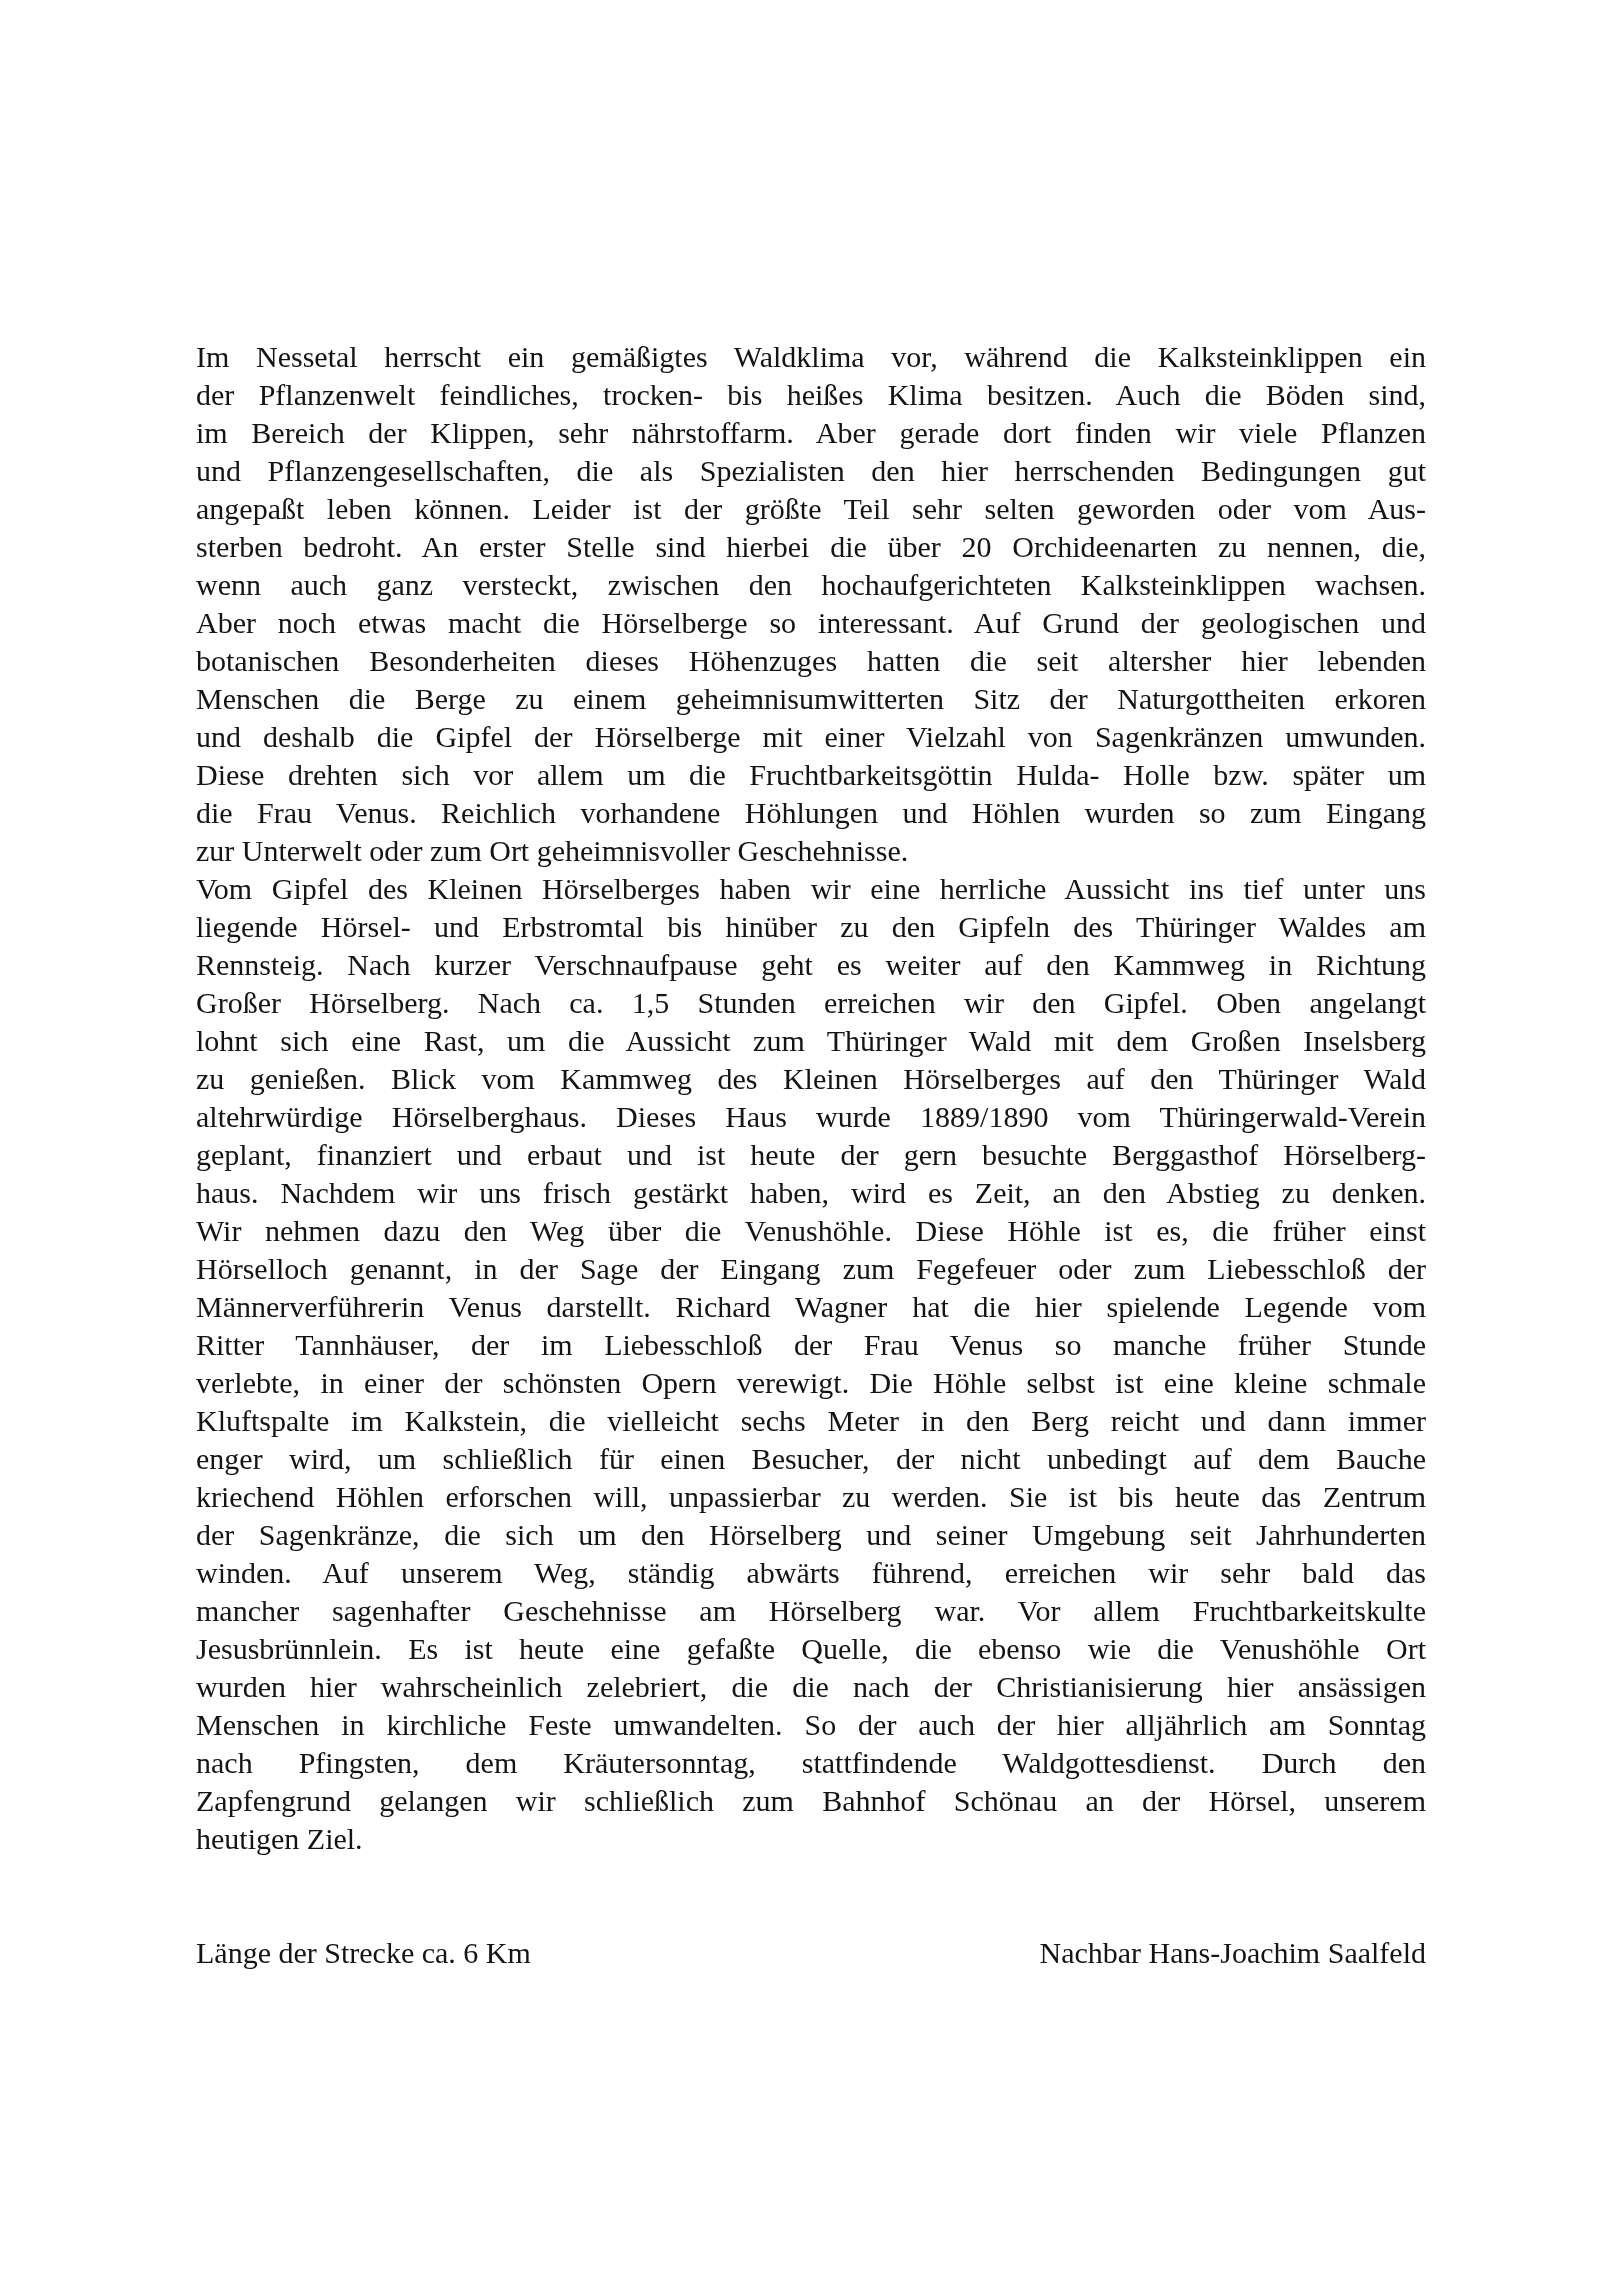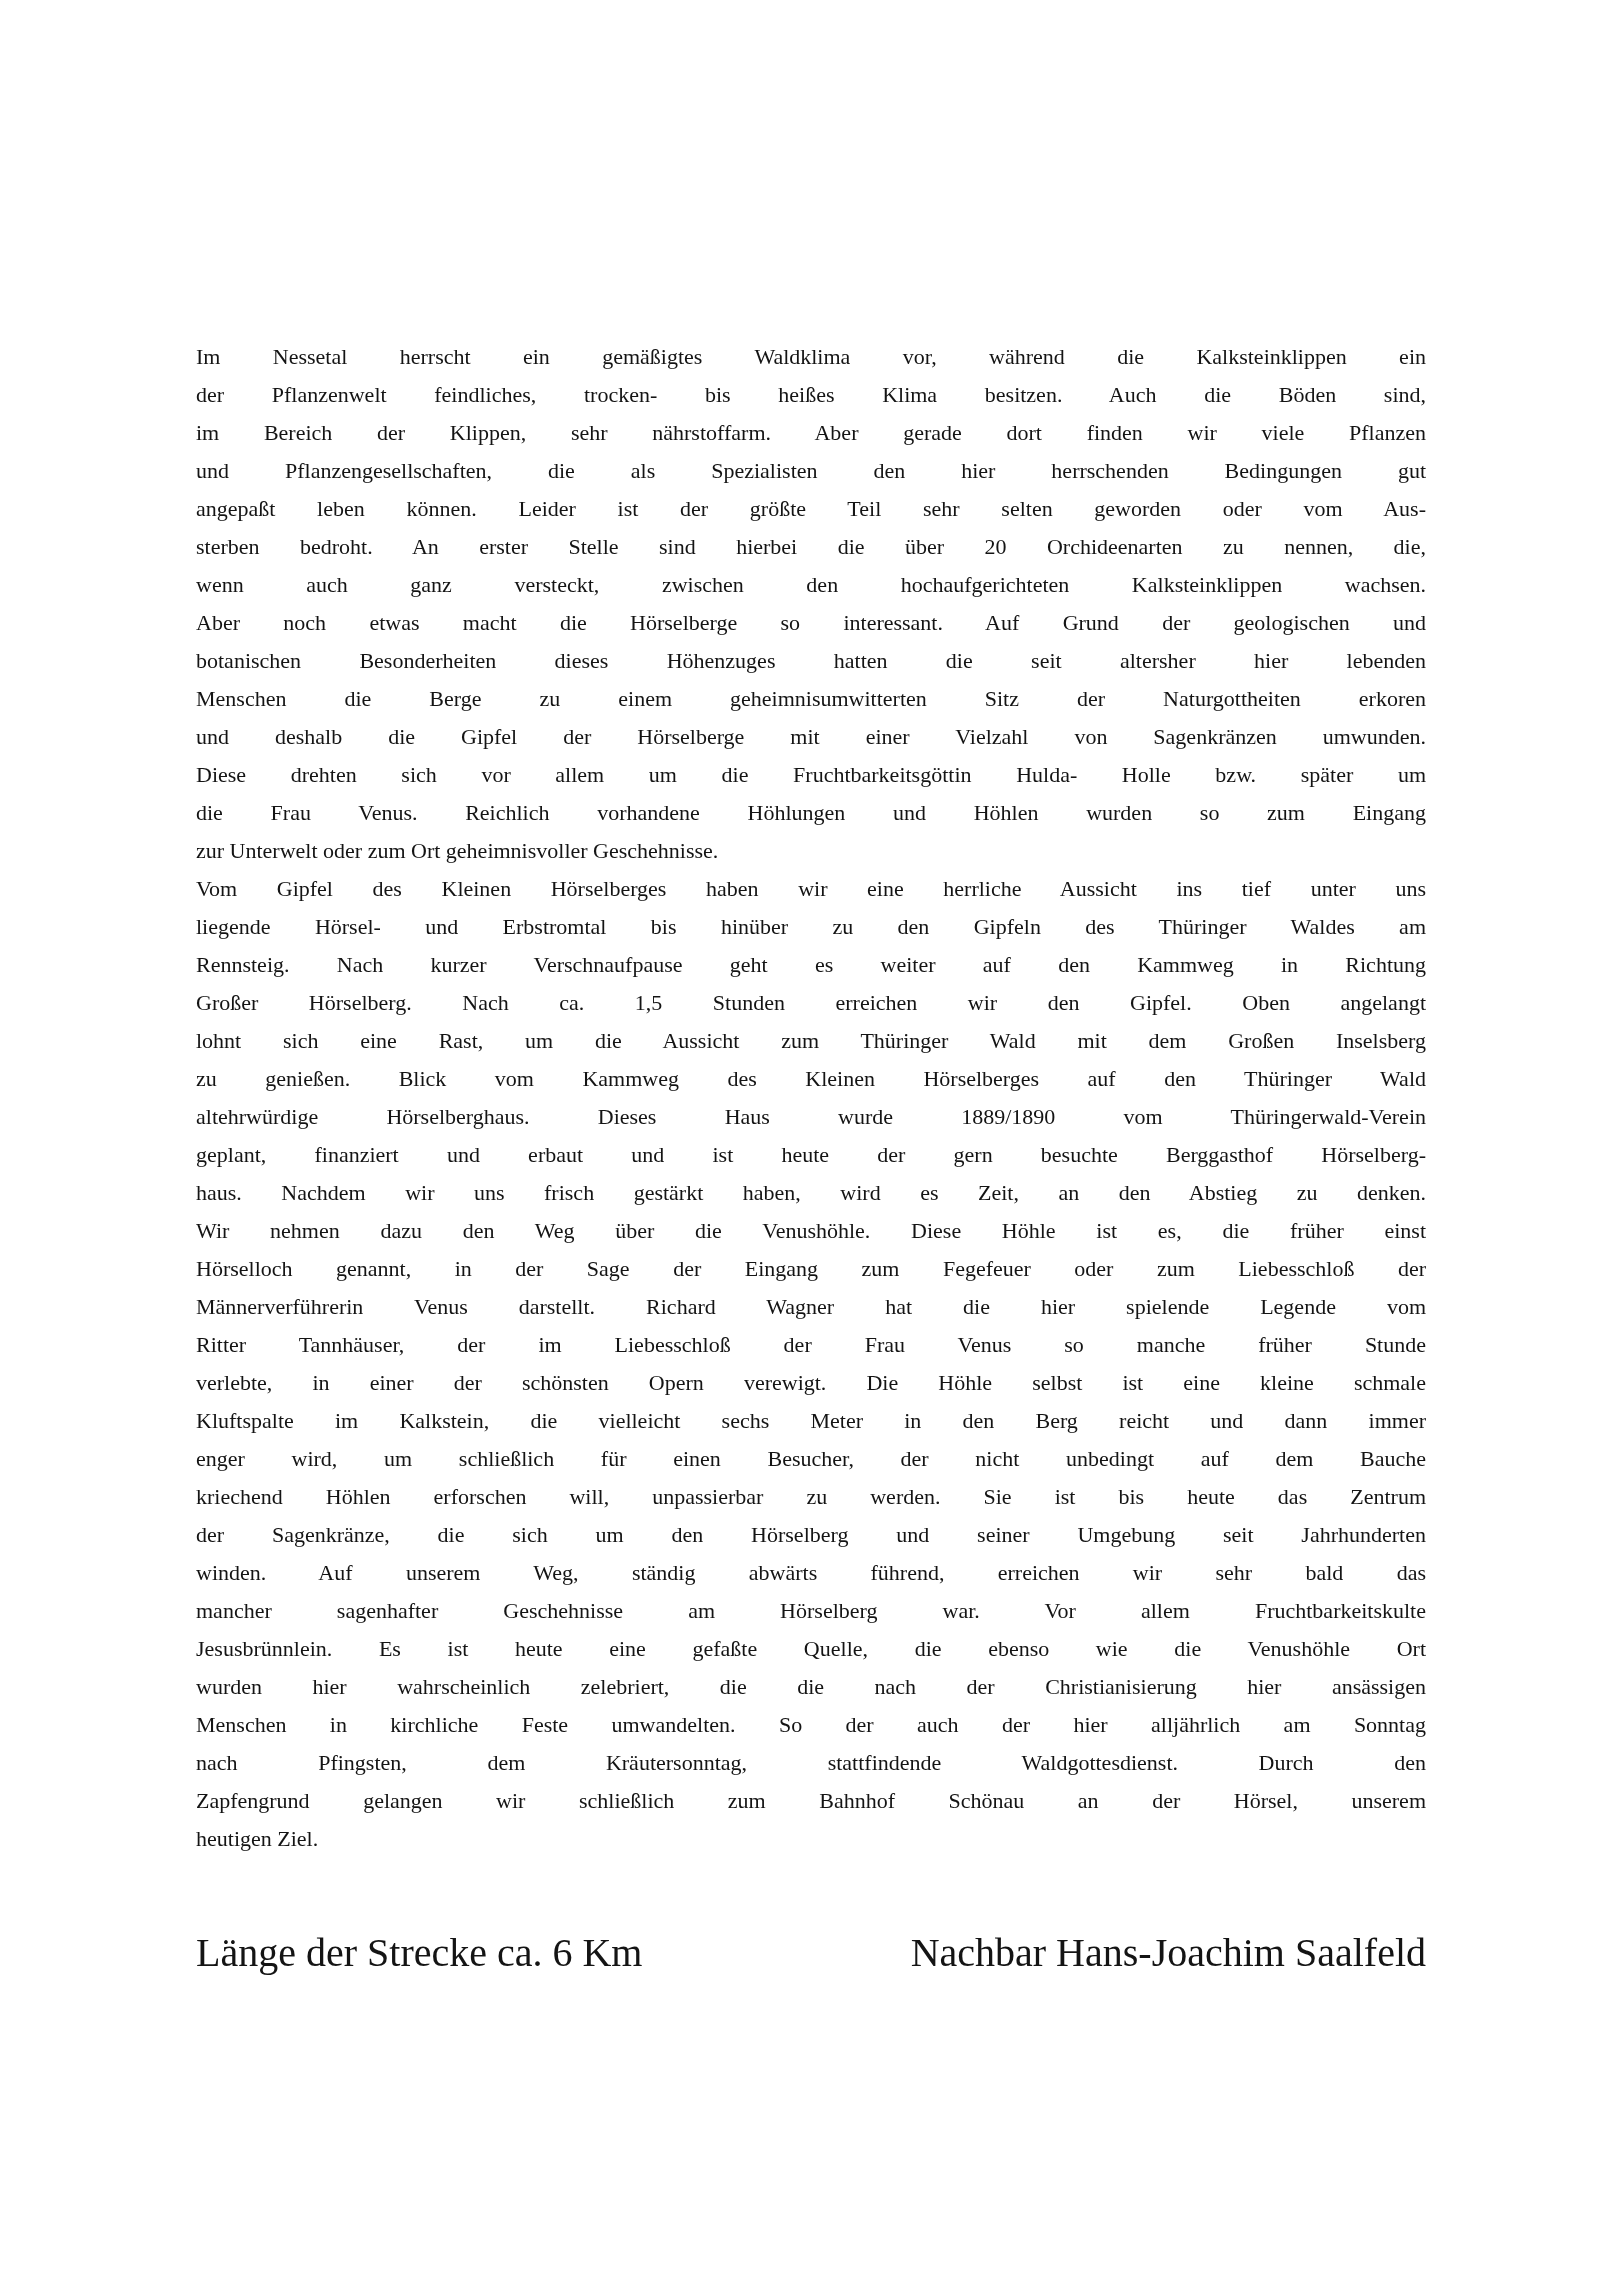--- a/index.html
+++ b/index.html
@@ -17,40 +17,40 @@
     color: #141414;
     font-family: "Liberation Serif", "DejaVu Serif", serif;
   }
   .textblock {
     position: absolute;
     left: 196px;
     top: 338px;
     width: 1230px;
   }
   .line {
-    font-size: 22px;
+    font-size: 30px;
     line-height: 38px;
     height: 38px;
     text-align: justify;
     text-align-last: justify;
     text-justify: inter-word;
     white-space: normal;
     overflow: visible;
   }
   .line.left {
     text-align-last: left;
   }
   .footer {
     position: absolute;
     left: 196px;
     top: 1934px;
     width: 1230px;
     display: flex;
     justify-content: space-between;
-    font-size: 40px;
+    font-size: 30px;
     line-height: 38px;
   }
 </style>
 </head>
 <body>
 
 <div class="page">
 
   <main class="textblock">
 

